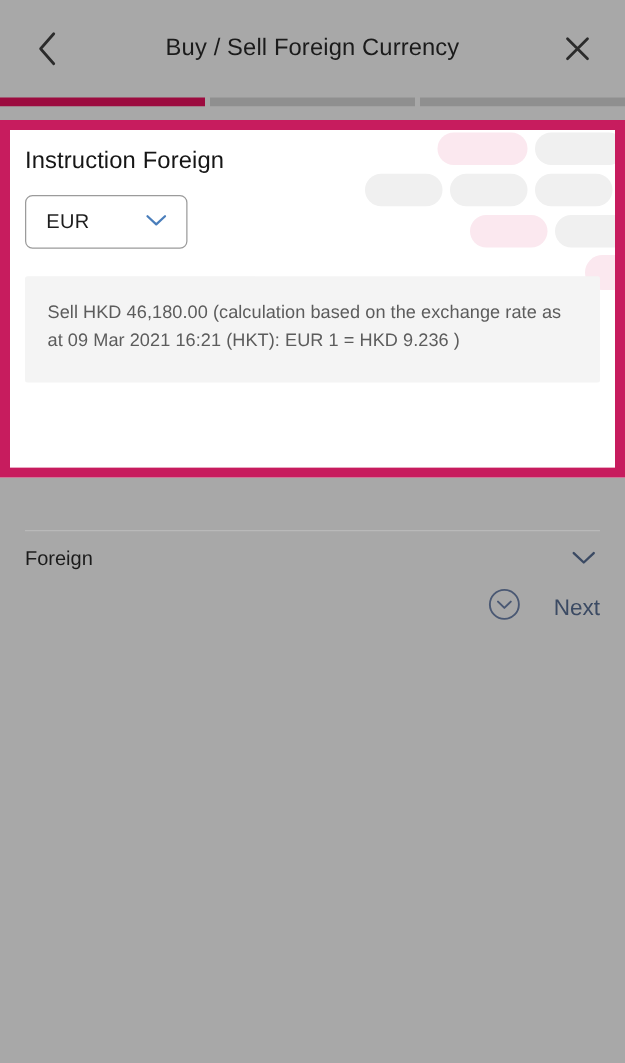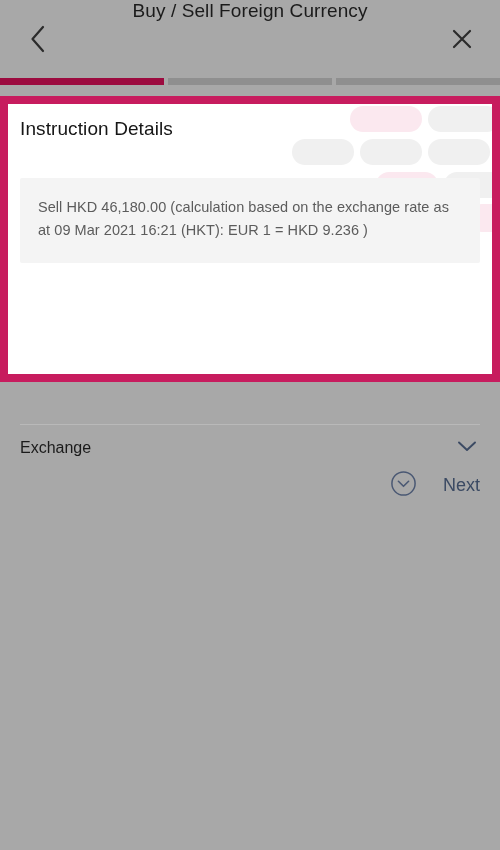--- a/index.html
+++ b/index.html
@@ -16,21 +16,21 @@
     position: relative;
     -webkit-font-smoothing: antialiased;
   }
 
   
   .header {
     position: relative;
     height: 78px;
     background: #a8a8a8;
     display: flex;
-    align-items: flex-start;
+    align-items: center;
     justify-content: center;
   }
 
   .header-title {
     font-size: 19px;
     color: #1b1b1b;
     font-weight: 400;
     letter-spacing: 0.1px;
     white-space: nowrap;
   }
@@ -273,39 +273,47 @@
 
     <div class="pill-deco pill-gray" style="top:35px; left:284px; width:62px;  height:26px;"></div>
     <div class="pill-deco pill-gray" style="top:35px; left:352px; width:62px;  height:26px;"></div>
     <div class="pill-deco pill-gray" style="top:35px; left:420px; width:62px;  height:26px;"></div>
 
     <div class="pill-deco pill-pink" style="top:68px; left:368px; width:62px;  height:26px;"></div>
     <div class="pill-deco pill-gray" style="top:68px; left:436px; width:72px;  height:26px;"></div>
 
     <div class="pill-deco pill-pink" style="top:100px; left:460px; width:40px; height:28px;"></div>
 
-    <div class="section-title">Instruction Details</div>
+    <div class="section-title">Instruction Foreign</div>
 
 
     <div class="field-row">
 
+      <div class="currency-select">
+        <span class="cur-code">EUR</span>
+        <span>
+          <svg width="20" height="12" viewBox="0 0 20 12" fill="none">
+            <path d="M3 3 L10 9.5 L17 3" stroke="#4a7ebb" stroke-width="1.8" stroke-linecap="round" stroke-linejoin="round"></path>
+          </svg>
+        </span>
+      </div>
 
     </div>
 
     <div class="info-box">
       <div class="info-text">Sell HKD 46,180.00 (calculation based on the exchange rate as at 09 Mar 2021 16:21 (HKT): EUR 1 = HKD 9.236 )</div>
     </div>
 
   </div>
 </div>
 
 <div class="remarks-sep"></div>
 
 <div class="remarks-row">
-  <span class="remarks-label">Exchange</span>
+  <span class="remarks-label">Foreign</span>
   <span>
     <svg width="26" height="16" viewBox="0 0 26 16" fill="none">
       <path d="M5 4.5 L13 12 L21 4.5" stroke="#3b4a63" stroke-width="1.9" stroke-linecap="round" stroke-linejoin="round"></path>
     </svg>
   </span>
 </div>
 
 <div class="next-row">
   <span>
     <svg width="27" height="27" viewBox="0 0 27 27" fill="none">

